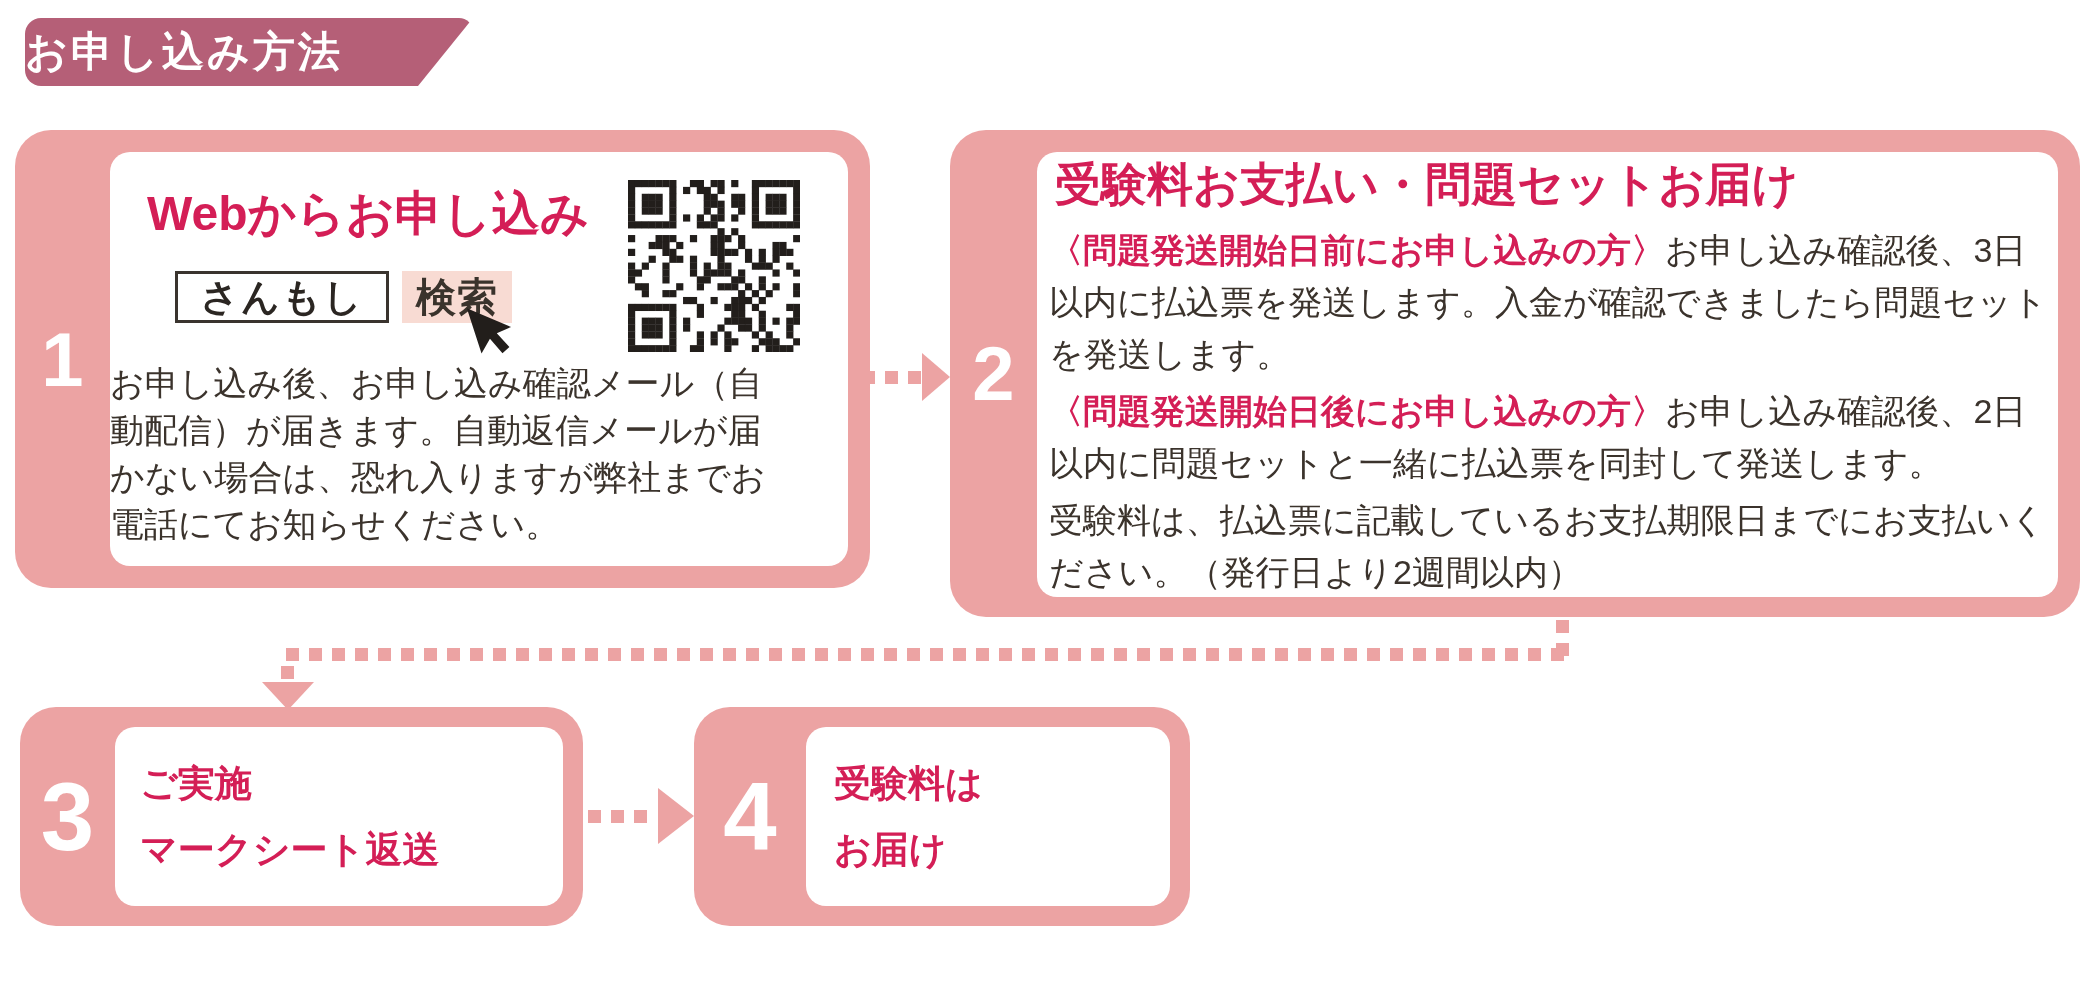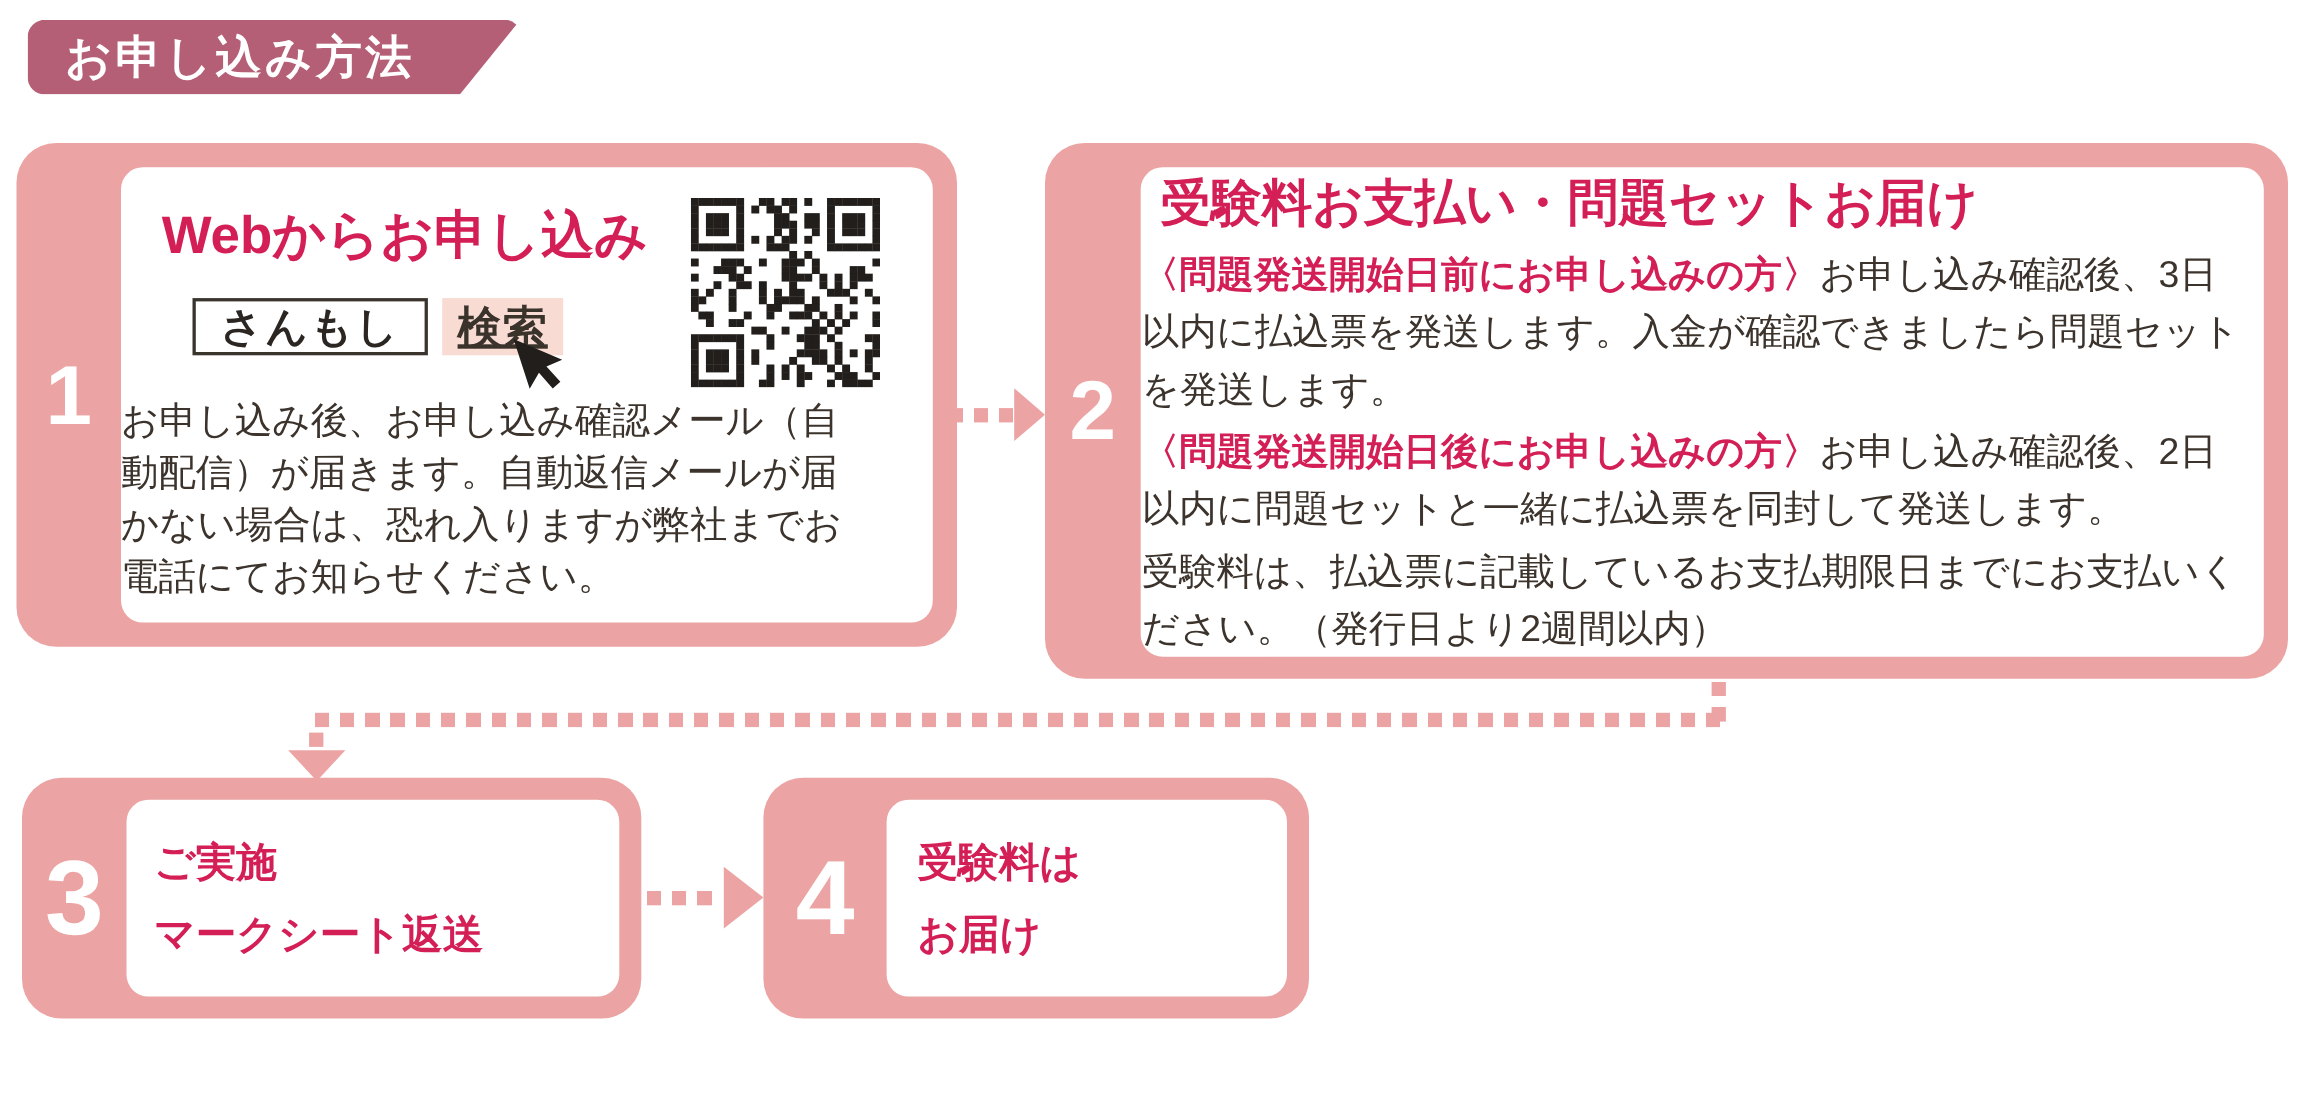--- a/index.html
+++ b/index.html
@@ -7,21 +7,21 @@
     position:relative; width:2097px; height:1000px; background:#fff;
     font-family:"Liberation Sans", sans-serif; overflow:hidden;
     color:var(--dark,#3b332c);
   }
   
   .badge {
     position:absolute; left:25px; top:18px; width:448px; height:68px;
     background:var(--badge,#b55f77);
     border-radius:16px 14px 0 16px;
     clip-path:polygon(0 0, 100% 0, calc(100% - 55px) 100%, 0 100%);
-    display:flex; align-items:center; box-sizing:border-box; padding-left:34px;
+    display:flex; align-items:center; box-sizing:border-box; 
     color:#fff; font-size:42px; font-weight:bold; letter-spacing:3px;
   }
   
   .card { position:absolute; background:var(--pink,#eca3a3); border-radius:36px; }
   .card .inner { position:absolute; background:#fff; border-radius:20px; }
   .num {
     position:absolute; top:0; bottom:0; left:0;
     display:flex; align-items:center; justify-content:center;
     color:#fff; font-weight:bold;
   }
@@ -43,31 +43,31 @@
   #step1 .step-title { left:132px; top:52px; font-size:48px; }
   .search-row { position:absolute; left:132px; top:141px; display:flex; align-items:flex-start;margin-left:28px; }
   .search-input {
     width:208px; height:46px; border:3px solid #3a342e; background:#fff;
     display:flex; align-items:center; justify-content:center;
     font-size:38px; font-weight:bold; color:#2b2622; letter-spacing:2px;
   }
   .search-btn {
     margin-left:13px; width:110px; height:52px; background:var(--lightpink,#f8dbd3);
     display:flex; align-items:center; justify-content:center;
-    font-size:40px; font-weight:bold; color:#3a332c; letter-spacing:1px;text-decoration:underline;
+    font-size:40px; font-weight:bold; color:#3a332c; letter-spacing:1px;
   }
   .cursor { position:absolute; left:447px; top:168px; width:60px; height:62px; }
   .qr { position:absolute; left:613px; top:50px; width:172px; height:172px; }
   .body-text {
     position:absolute; left:95px; top:230px; width:762px;
     font-size:34px; line-height:47px; color:var(--dark,#3b332c); white-space:pre-line;
   }
   
   #step2 .step-title { left:105px; top:24px; }
-  .paras { position:absolute; left:88px; top:94px; width:1000px; font-size:34px; line-height:52px; }
+  .paras { position:absolute; left:88px; top:94px; width:1000px; font-size:34px; line-height:52px;padding-left:11px; }
   .paras p { margin:0 0 5px 0; }
   .hl { color:var(--crimson,#d41e56); font-weight:bold; }
   
   .big-lines { position:absolute; font-size:37px; font-weight:bold; color:var(--crimson,#d41e56); line-height:66px; white-space:nowrap; }
   #step3 .big-lines { left:120px; top:44px; }
   #step4 .big-lines { left:140px; top:44px; }
 
   
   .dots-h { position:absolute; height:13px;
     background:repeating-linear-gradient(90deg, var(--pink,#eca3a3) 0 13px, transparent 13px 23px); }

